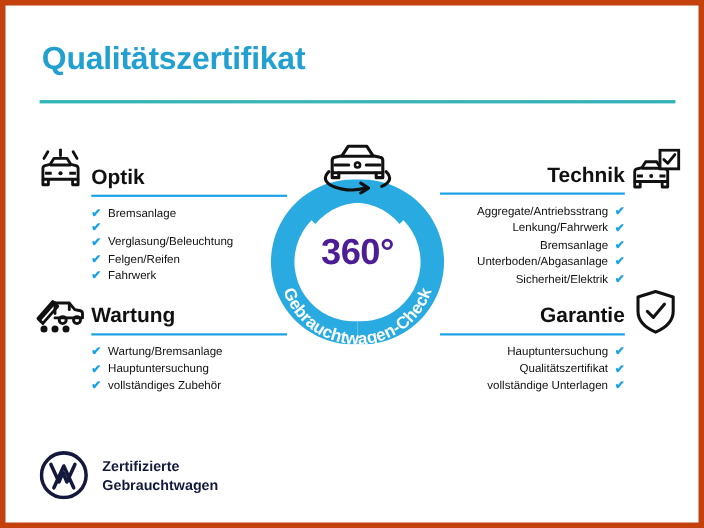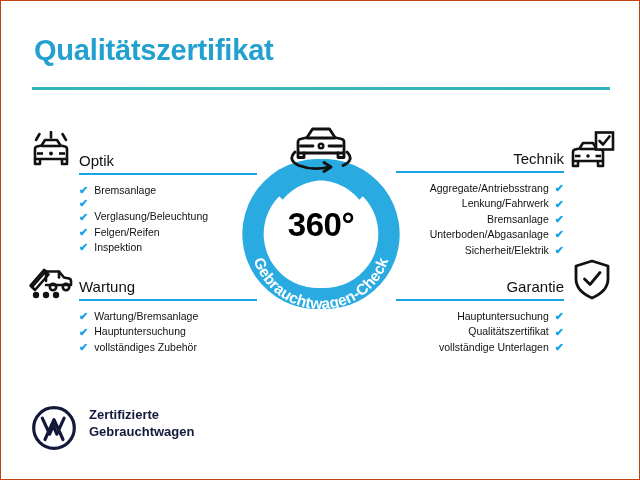--- a/index.html
+++ b/index.html
@@ -6,21 +6,21 @@
   body{
     width:640px;height:480px;
     background:#ffffff;
     font-family:"Liberation Sans", sans-serif;
     overflow:hidden;
     position:relative;
   }
   .page{
     position:absolute;inset:0;
     background:#ffffff;
-    border:1px solid #c2410c;
+    border:5px solid #c2410c;
     box-sizing:border-box;
   }
 
   
   .title{
     position:absolute;left:33px;top:33px;
     font-size:29px;font-weight:bold;
     color:#22a0cf;
     letter-spacing:-0.2px;
     white-space:nowrap;
@@ -30,21 +30,21 @@
     width:578px;height:3px;
     background:linear-gradient(to right,#2fb5b8,#3ab5b5 40%,#31b1bb 100%);
   }
 
   
   .section{position:absolute;}
   .sec-head{
     position:relative;height:24px;
   }
   .sec-title{
-    font-size:15px;font-weight:normal;color:#111111;
+    font-size:19px;font-weight:bold;color:#111111;
     position:absolute;bottom:2px;white-space:nowrap;
   }
   .sec-rule{
     position:absolute;left:0;right:0;bottom:-4px;
     height:2px;background:#1ba2e6;
   }
   .sec-list{
     list-style:none;margin:0;padding:0;margin-top:12px;
   }
   .sec-list li{
@@ -84,28 +84,28 @@
   .badge{
     position:absolute;left:227px;top:158px;
     width:186px;height:150px;
   }
   .badge-car{
     position:absolute;left:268px;top:118px;width:104px;height:54px;
   }
   .badge-num{
     position:absolute;left:227px;top:205px;width:186px;
     text-align:center;
-    font-size:33px;font-weight:bold;color:#000000;
+    font-size:33px;font-weight:bold;color:#4c1d95;
     letter-spacing:-0.5px;
   }
 
   
   .footer{
     position:absolute;left:31px;top:405px;
-    display:flex;
+    display:flex;align-items:center;
   }
   .vw-mark{width:44px;height:44px;display:block;}
   .vw-text{
     margin-left:13px;
     font-size:13px;font-weight:bold;color:#14193c;
     line-height:17px;
   }
   .vw-text div{white-space:nowrap;}
 </style>
 </head>
@@ -235,21 +235,21 @@
       <li>
           <span class="chk">✔</span>
           <span>Verglasung/Beleuchtung</span>
         </li>
       <li>
           <span class="chk">✔</span>
           <span>Felgen/Reifen</span>
         </li>
       <li>
           <span class="chk">✔</span>
-          <span>Inspektion</span>
+          <span>Fahrwerk</span>
         </li>
     </ul>
   </div>
 
   <div class="section sec-left" id="sec-wartung">
     <div class="sec-head">
       <span class="sec-title">Wartung</span>
       <span class="sec-rule"></span>
     </div>
     <ul class="sec-list">

